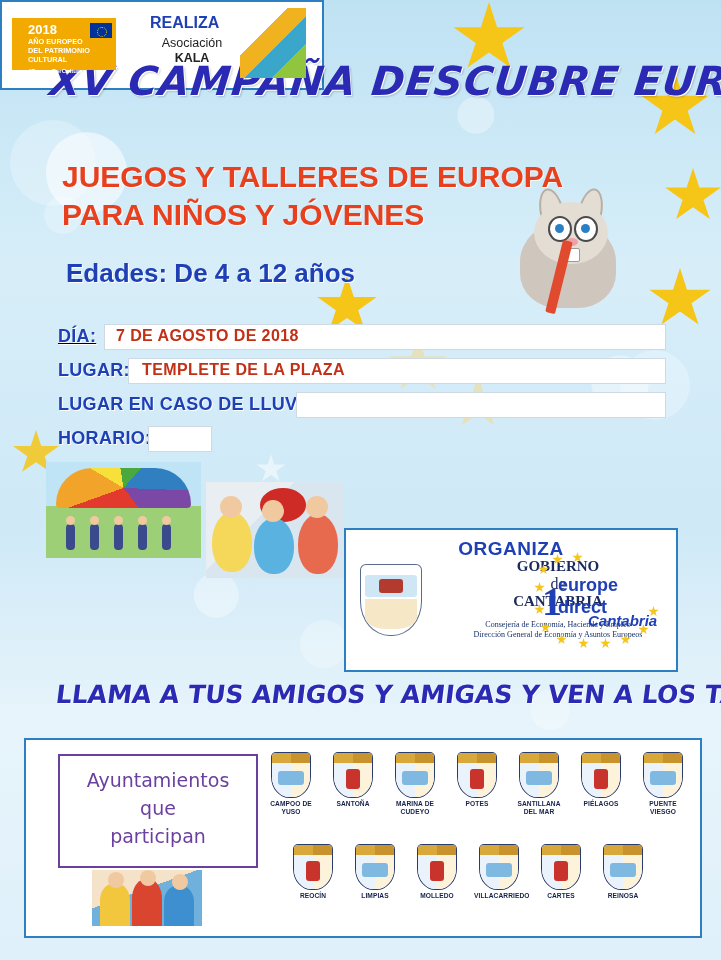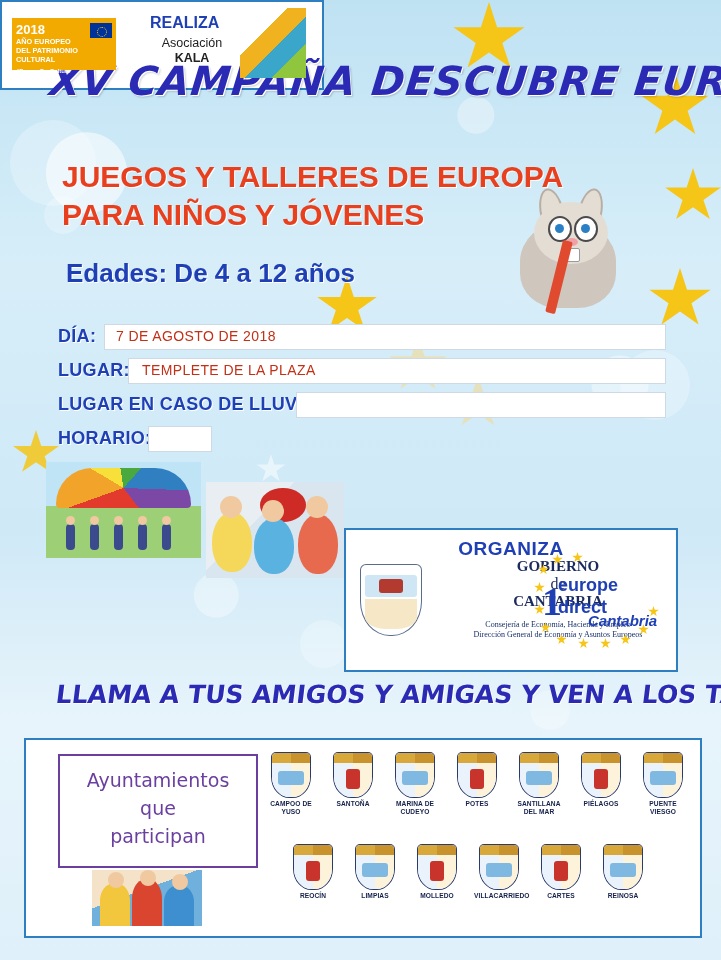--- a/index.html
+++ b/index.html
@@ -54,21 +54,21 @@
   
   .formrow{position:absolute;left:58px;height:25px;}
   .flabel{
     color:#1f3fb5;font-weight:bold;font-size:18px;
     text-shadow:1px 1px 0 #fff;letter-spacing:.3px;
   }
   .fbox{
     position:absolute;background:#ffffff;height:24px;border:1px solid #cfd9e4;
   }
   .fval{
-    position:absolute;color:#c23016;font-weight:normal;font-size:14px;letter-spacing:.4px;
+    position:absolute;color:#c23016;font-weight:bold;font-size:16px;letter-spacing:.4px;
     line-height:24px;
   }
 
   
   .photo{position:absolute;overflow:hidden;}
   .photo-parachute{
     left:46px;top:462px;width:155px;height:96px;
     background:linear-gradient(180deg,#bfe4f6 0 46%,#9ccf76 46% 100%);
   }
   .chute{
@@ -95,21 +95,21 @@
   }
   .panel-realiza{left:24px;top:578px;width:320px;height:86px;background:#ffffff;border:2px solid #2d7fc1;}
   .realiza-title{
     position:absolute;left:150px;top:14px;color:#1f3fb5;font-weight:bold;font-size:16px;
   }
   .realiza-sub{
     position:absolute;left:150px;top:36px;color:#222;font-size:12.5px;text-align:center;width:84px;line-height:15px;
   }
   .eu-year{
     position:absolute;left:12px;top:18px;width:104px;height:52px;background:#f2a900;
-    color:#fff;font-size:7.3px;font-weight:bold;line-height:9px;padding:5px 4px;box-sizing:border-box;
+    color:#fff;font-size:7.3px;font-weight:bold;line-height:9px;padding:5px 16px;box-sizing:border-box;
   }
   .eu-year .yr{font-size:13px;line-height:14px;}
   .eu-flagbox{position:absolute;right:4px;top:5px;width:22px;height:15px;background:#003399;}
   .eu-flagbox::after{
     content:"";position:absolute;left:7px;top:4px;width:8px;height:8px;border-radius:50%;
     border:1px dotted #ffcc00;
   }
   .kala-art{
     position:absolute;left:240px;top:8px;width:66px;height:70px;
     background:linear-gradient(135deg,#ffffff 0 35%,#f0b21f 35% 55%,#3aa6c9 55% 75%,#8fc63d 75% 100%);
@@ -222,21 +222,21 @@
     <div class="nose"></div>
     <div class="tooth"></div>
     <div class="pencil"></div>
   </div>
 
   <div class="title">XV  CAMPAÑA DESCUBRE EUROPA 2018</div>
   <div class="subtitle" style="top:196px;">PARA NIÑOS Y JÓVENES</div>
   <div class="subtitle">JUEGOS Y TALLERES DE EUROPA</div>
   <div class="ages">Edades: De 4 a 12 años</div>
 
-  <div class="formrow" style="top:326px;">
+  <div class="formrow" style="top:326px;text-decoration:underline;">
     <span class="flabel">DÍA:</span>
   </div>
   <div class="fbox" style="left:104px;top:324px;width:560px;"></div>
   <div class="fval" style="left:116px;top:324px;">7 DE AGOSTO DE 2018</div>
 
   <div class="formrow" style="top:360px;">
     <span class="flabel">LUGAR:</span>
   </div>
   <div class="fbox" style="left:128px;top:358px;width:536px;"></div>
   <div class="fval" style="left:142px;top:358px;">TEMPLETE DE LA PLAZA</div>

